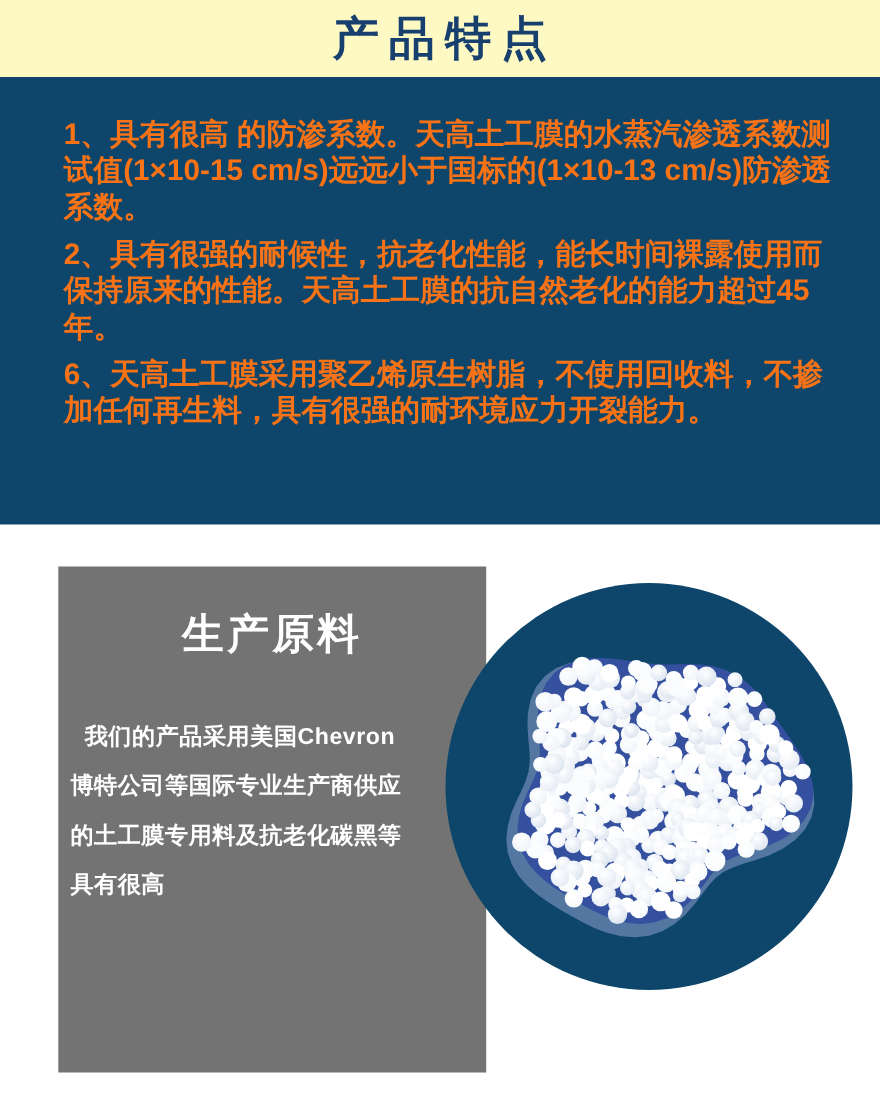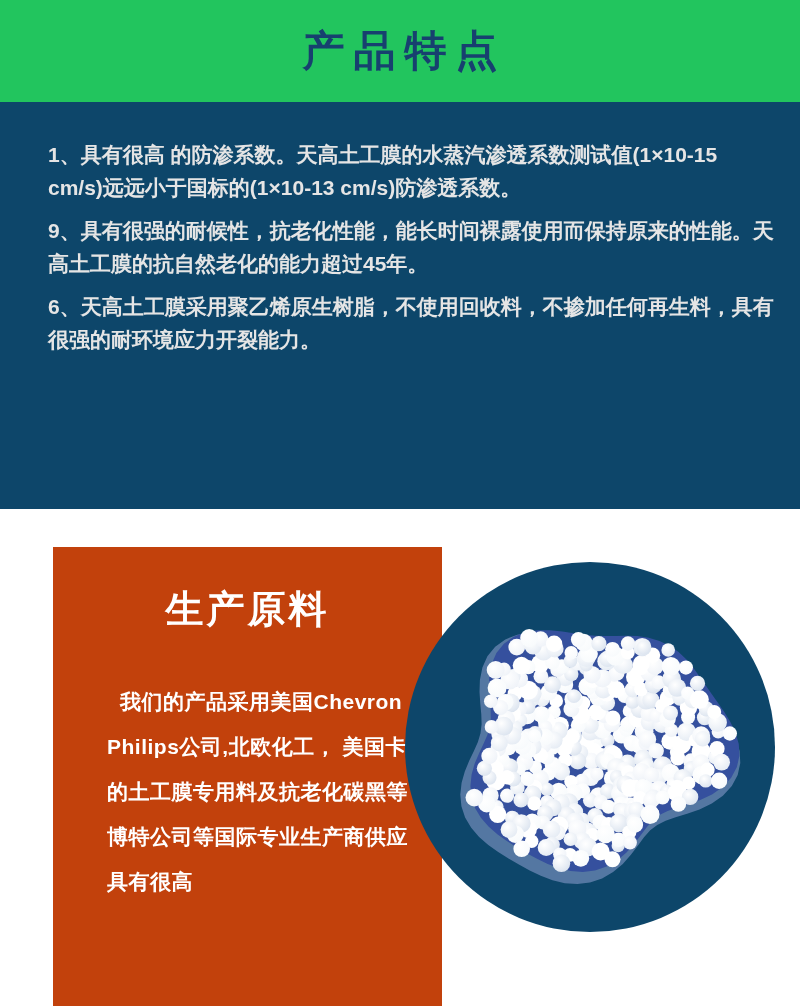--- a/index.html
+++ b/index.html
@@ -4,47 +4,47 @@
 <style>
   html,body{margin:0;padding:0;}
   body{
     width:800px;height:1006px;background:#ffffff;overflow:hidden;
     font-family:"Liberation Sans","DejaVu Sans",sans-serif;
     -webkit-font-smoothing:antialiased;
   }
   .page{position:relative;width:800px;height:1006px;background:#ffffff;}
 
   
-  .header{height:102px;display:flex;align-items:center;justify-content:center;background:#22c55e;}
+  .header{height:70px;display:flex;align-items:center;justify-content:center;background:#fef9c3;}
   .page-title{
     margin:0;font-size:42px;font-weight:bold;color:#17406f;
     letter-spacing:9px;text-indent:9px;line-height:1;
   }
 
   
   .features-band{
     background:#0d466a;height:407px;box-sizing:border-box;
     padding:36px 26px 0 48px;
   }
   .feat{
-    color:#e5e5e5;font-size:21px;font-weight:bold;line-height:33px;
-    margin:0 0 10px 0;text-align:left;
+    color:#f97316;font-size:27px;font-weight:bold;line-height:33px;
+    margin:0 0 10px 10px;text-align:left;
   }
 
   
   .bottom{position:relative;height:514px;background:#ffffff;}
   .materials-box{
     position:absolute;left:53px;top:38px;width:389px;height:460px;
-    background:#c2410c;box-sizing:border-box;overflow:hidden;
+    background:#737373;box-sizing:border-box;overflow:hidden;
   }
   .materials-title{
     margin:42px 0 0 0;text-align:center;color:#ffffff;
     font-size:38px;font-weight:bold;letter-spacing:3px;line-height:1.1;
   }
-  .materials-text{margin-top:48px;padding:0 26px;margin-left:28px;}
+  .materials-text{margin-top:48px;padding:0 11px;}
   .mline{
     color:#ffffff;font-size:21px;font-weight:bold;line-height:45px;
     letter-spacing:0.5px;white-space:nowrap;
   }
   .mline:first-child{text-indent:13px;}
 
   .pellets-circle{
     position:absolute;left:405px;top:53px;width:370px;height:370px;
     border-radius:50%;background:#0d466a;overflow:hidden;
   }
@@ -55,34 +55,33 @@
 
 <div class="page">
 
   <header class="header">
     <h1 class="page-title">产品特点</h1>
   </header>
 
   <section class="features-band">
     <div>
         <p class="feat">1、具有很高 的防渗系数。天高土工膜的水蒸汽渗透系数测试值(1×10-15 cm/s)远远小于国标的(1×10-13 cm/s)防渗透系数。</p>
-        <p class="feat">9、具有很强的耐候性，抗老化性能，能长时间裸露使用而保持原来的性能。天高土工膜的抗自然老化的能力超过45年。</p>
+        <p class="feat">2、具有很强的耐候性，抗老化性能，能长时间裸露使用而保持原来的性能。天高土工膜的抗自然老化的能力超过45年。</p>
         <p class="feat">6、天高土工膜采用聚乙烯原生树脂，不使用回收料，不掺加任何再生料，具有很强的耐环境应力开裂能力。</p>
       </div>
   </section>
 
   <section class="bottom">
 
     <div class="materials-box">
       <h2 class="materials-title">生产原料</h2>
       <div class="materials-text">
           <div class="mline">我们的产品采用美国Chevron</div>
-          <div class="mline">Philips公司,北欧化工， 美国卡</div>
+          <div class="mline">博特公司等国际专业生产商供应</div>
           <div class="mline">的土工膜专用料及抗老化碳黑等</div>
-          <div class="mline">博特公司等国际专业生产商供应</div>
           <div class="mline">具有很高</div>
         </div>
     </div>
 
     <div class="pellets-circle">
       <svg viewBox="0 0 370 370" xmlns="http://www.w3.org/2000/svg">
           <path d="M334.6,189.0L335.3,201.1L332.7,213.0L326.8,224.1L317.9,233.7L306.8,241.4L294.5,247.4L282.1,251.8L270.6,255.3L260.6,258.8L252.2,262.9L245.2,268.3L239.0,275.3L232.8,283.7L225.9,292.8L217.8,301.9L208.1,310.1L197.1,316.5L185.0,320.6L172.4,322.1L159.8,321.2L147.5,318.2L135.8,313.8L124.7,308.4L113.9,302.6L103.5,296.5L93.2,290.0L83.3,282.9L74.1,274.9L66.2,265.8L60.1,255.5L56.4,244.3L55.3,232.6L56.6,220.8L59.8,209.4L64.2,198.8L68.9,189.0L72.9,179.9L75.5,171.2L76.6,162.2L76.3,152.5L75.3,141.8L74.5,130.1L74.9,117.9L77.4,105.6L82.4,94.3L90.2,84.7L100.3,77.4L112.3,72.7L125.2,70.6L138.3,70.5L151.0,71.8L163.0,73.6L174.2,75.3L185.0,76.3L195.7,76.6L206.5,76.4L217.7,76.3L229.3,76.7L240.9,78.4L252.1,81.7L262.6,86.7L272.0,93.3L280.2,101.1L287.3,109.7L293.8,118.7L300.0,127.7L306.3,136.8L312.9,146.0L319.6,155.7L326.0,166.1L331.3,177.2L334.6,189.0Z" fill="#8fa0cf" fill-opacity="0.55"></path>
           <path d="M333.8,182.0L334.4,193.7L331.9,205.1L326.2,215.7L317.7,224.9L307.0,232.4L295.2,238.1L283.3,242.3L272.2,245.7L262.6,249.0L254.5,253.0L247.8,258.2L241.9,264.9L235.9,272.9L229.3,281.7L221.5,290.5L212.2,298.4L201.6,304.5L190.0,308.5L177.9,309.9L165.7,309.0L154.0,306.1L142.7,301.9L132.0,296.8L121.7,291.2L111.7,285.3L101.8,279.0L92.3,272.2L83.5,264.5L75.9,255.8L70.0,245.9L66.5,235.2L65.4,223.9L66.6,212.5L69.7,201.6L74.0,191.4L78.4,182.0L82.3,173.3L84.8,164.9L85.8,156.2L85.6,146.9L84.6,136.6L83.9,125.4L84.2,113.6L86.6,101.9L91.4,91.0L98.9,81.8L108.6,74.8L120.1,70.3L132.5,68.2L145.1,68.2L157.3,69.4L168.8,71.2L179.6,72.8L190.0,73.7L200.2,74.0L210.7,73.9L221.4,73.7L232.5,74.1L243.7,75.7L254.5,78.9L264.6,83.7L273.6,90.1L281.5,97.6L288.3,105.8L294.5,114.4L300.5,123.1L306.5,131.8L312.9,140.7L319.3,150.0L325.4,160.0L330.5,170.7L333.8,182.0Z" fill="#35509e" fill-opacity="1"></path>
           <defs>
             <radialGradient id="pg0" cx="38%" cy="34%" r="75%">

